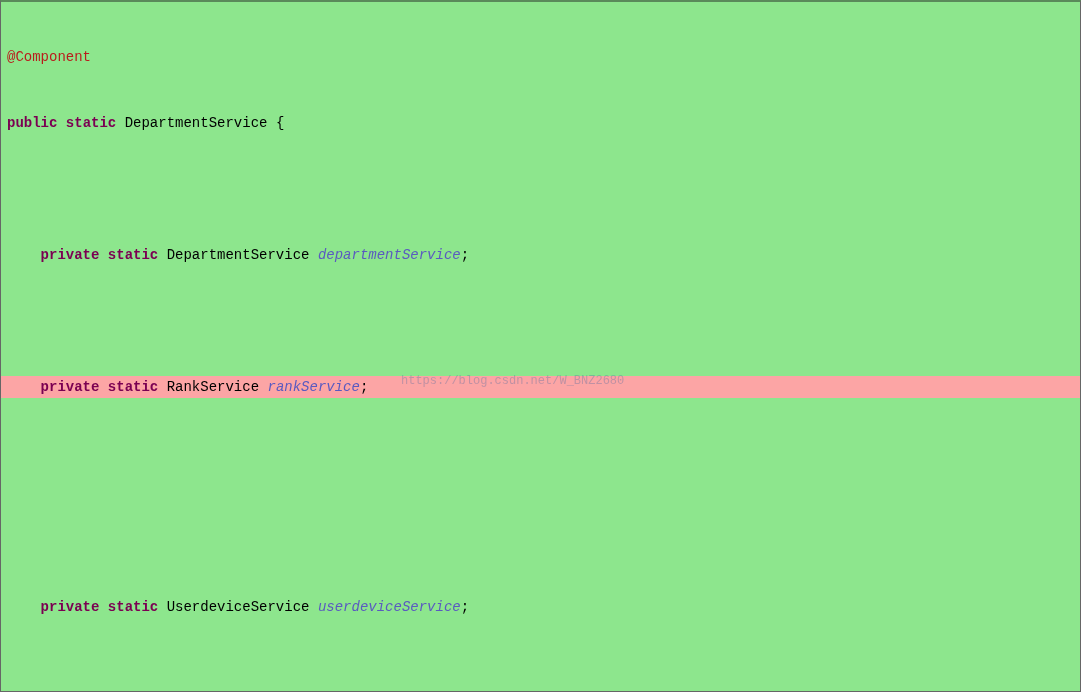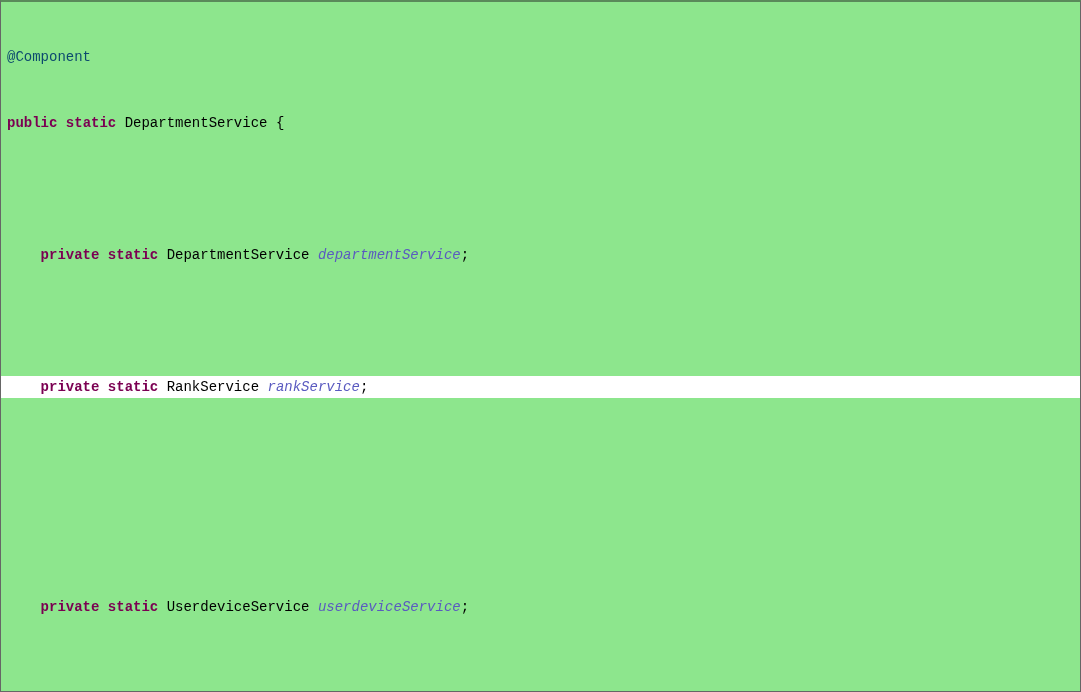--- a/index.html
+++ b/index.html
@@ -19,24 +19,24 @@
     background: #8de68d;
     line-height: 22px;
     white-space: pre;
     position: relative;
   }
   .line {
     padding-left: 6px;
     height: 22px;
   }
   .line.highlighted {
-    background: #ffffff;
+    background: #fca5a5;
   }
   .keyword { color: #7b0052; font-weight: bold; font-family: Liberation Mono, monospace; }
-  .annotation { color: #0c4a6e; }
+  .annotation { color: #b91c1c; }
   .field-italic { color: #5a5ac0; font-style: italic; }
   .plain { color: #000000; }
   .punct { color: #000000; }
   .watermark {
     position: absolute;
     color: rgba(80,110,160,0.35);
     font-size: 12px;
     pointer-events: none;
   }
 </style>
@@ -99,14 +99,15 @@
 
 
 
 
 
 
 
 
 
 
+<div class="watermark" style="top:368px; left:400px;">https://blog.csdn.net/W_BNZ2680</div>
 
 </div>
 
 </body></html>

